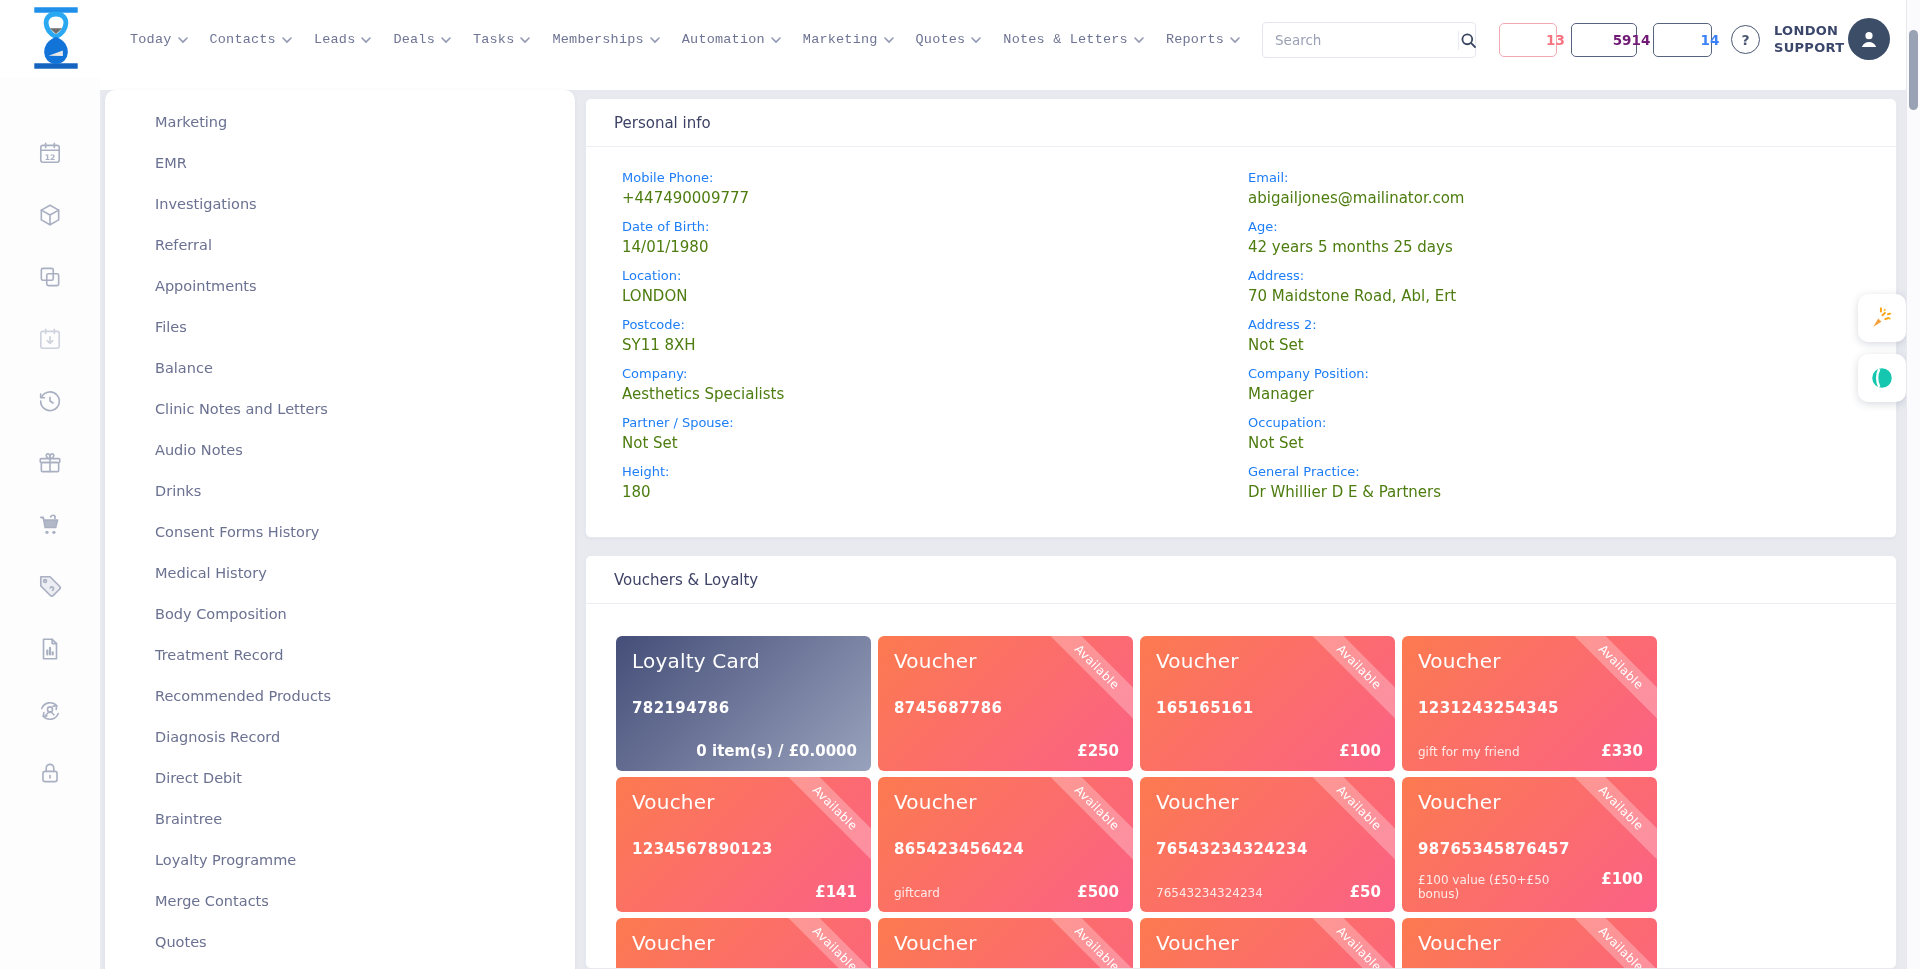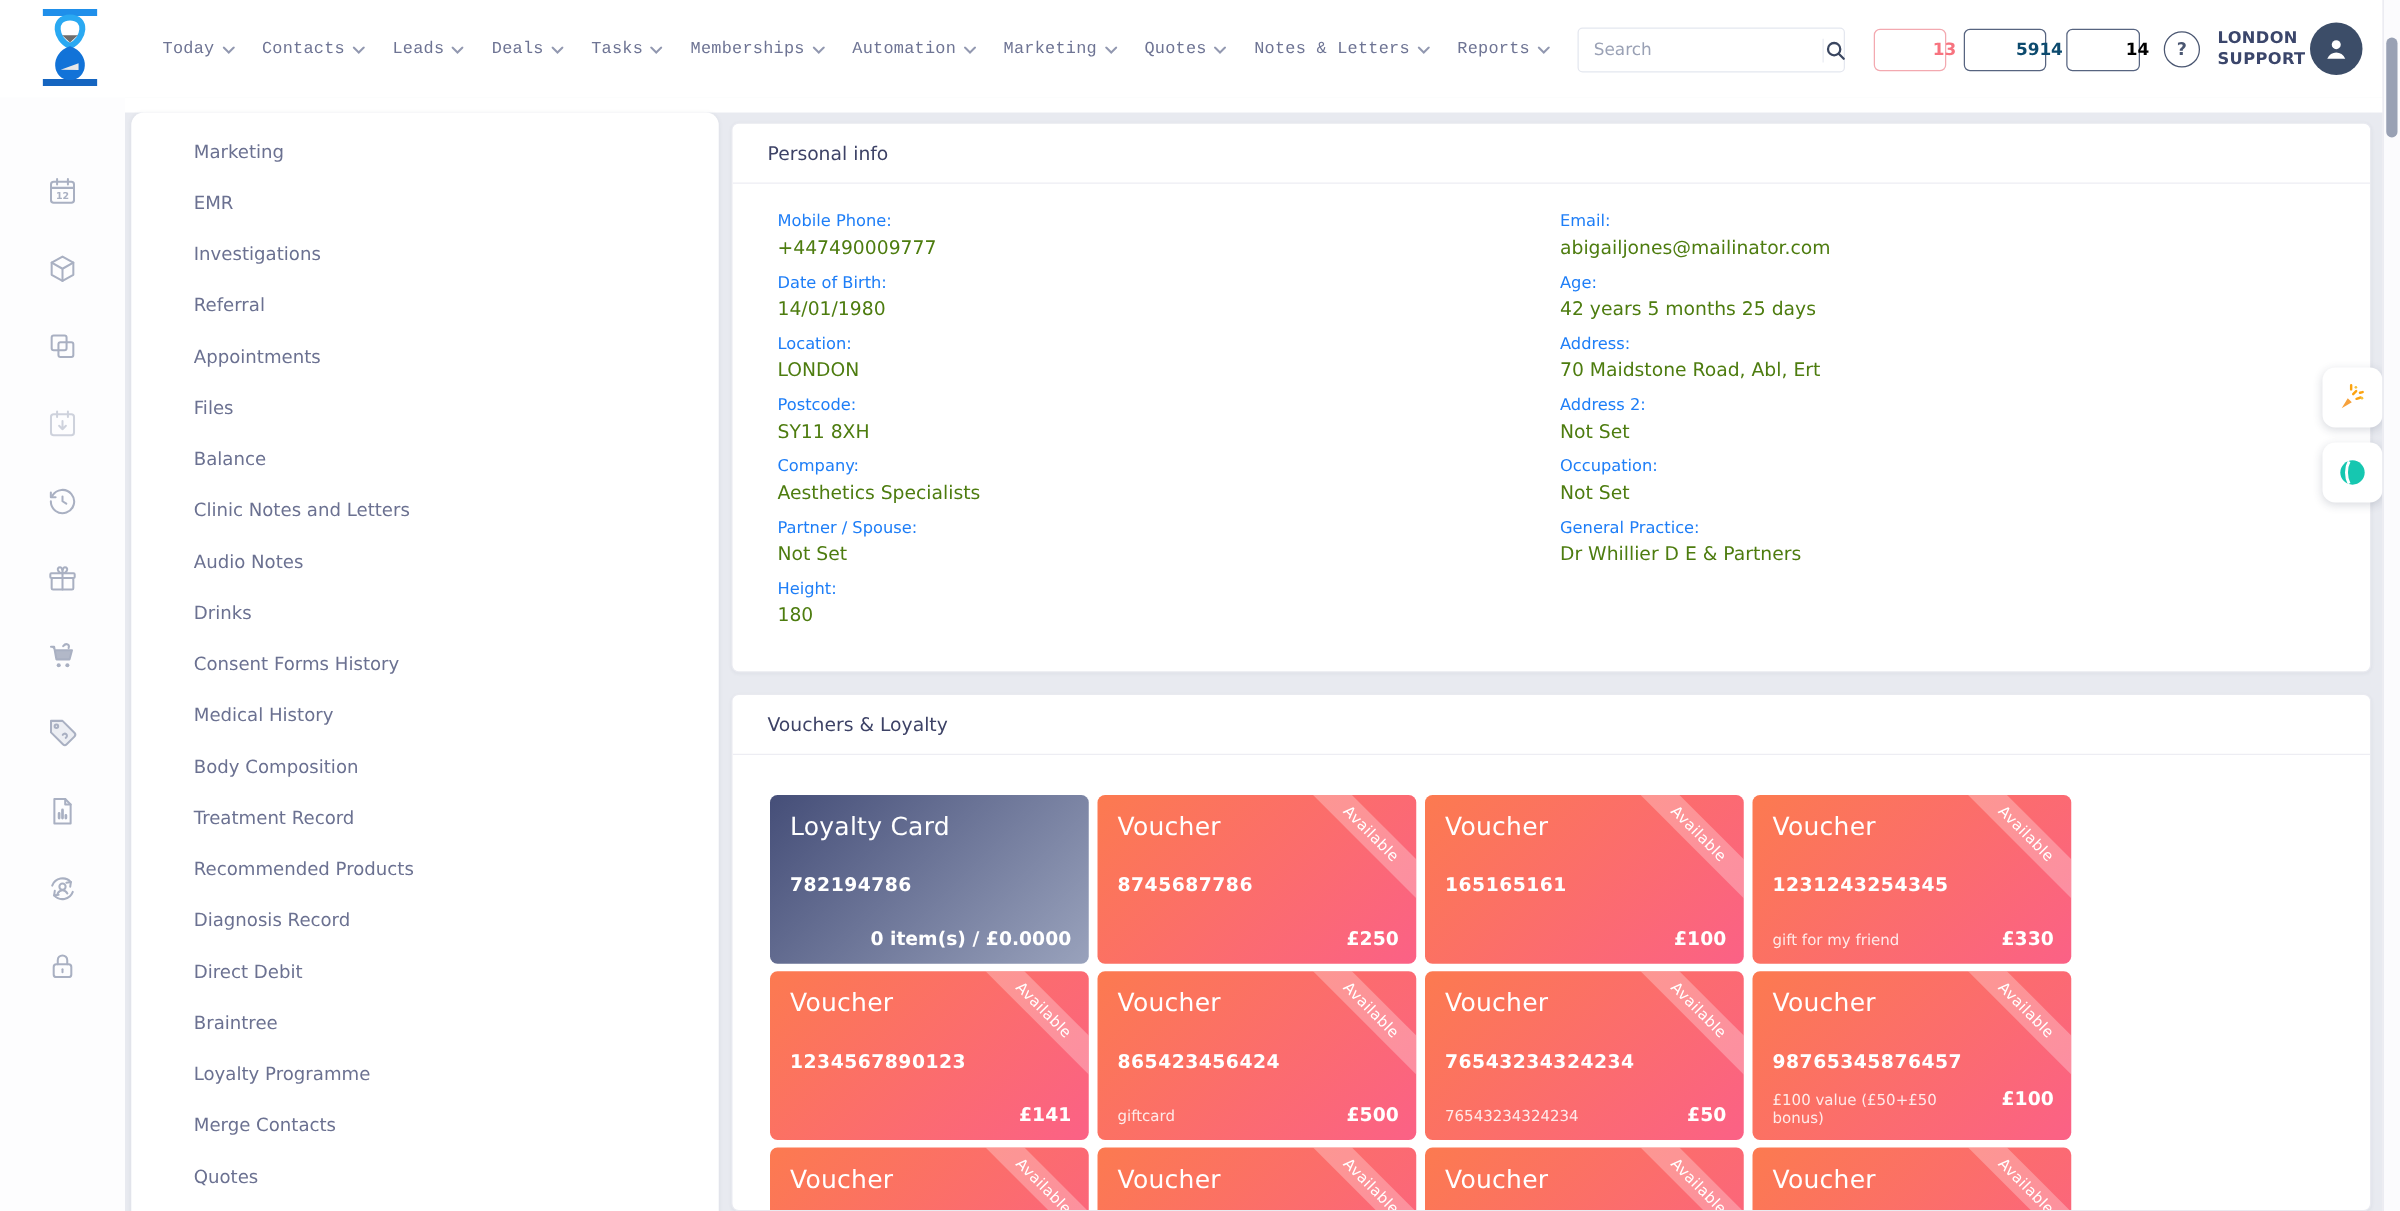--- a/index.html
+++ b/index.html
@@ -21,22 +21,22 @@
   .search-box input { flex:1; border:none; outline:none; padding:0 12px; font-size:13.5px;
     color:#414865; font-family:inherit; background:transparent; }
   .search-box input::placeholder { color:#9aa1b5; }
   .search-btn { width:44px; display:flex; align-items:center; justify-content:center;
     border-left:1px solid #e9ebf2; cursor:pointer; }
 
   .badge { position:absolute; top:23px; height:34px; border-radius:5px; background:#fff;
     display:flex; align-items:center; justify-content:center; gap:7px; cursor:pointer;
     font-size:13.5px; font-weight:700;padding-left:48px; }
   .badge-mail  { left:1499px; width:58px; border:1px solid #f3a9b0; color:#f7737f; }
-  .badge-phone { left:1571px; width:66px; border:1px solid #576480; color:#0c4a6e; }
-  .badge-check { left:1653px; width:59px; border:1px solid #576480; color:#000000; }
+  .badge-phone { left:1571px; width:66px; border:1px solid #576480; color:#701a75; }
+  .badge-check { left:1653px; width:59px; border:1px solid #576480; color:#3b82f6; }
 
   .help-btn { position:absolute; left:1731px; top:25px; width:29px; height:29px; border-radius:50%;
     border:1.6px solid #4a5671; color:#4a5671; display:flex; align-items:center; justify-content:center;
     font-size:14px; font-weight:600; cursor:pointer; }
   .user-label { position:absolute; left:1774px; top:23px; color:#3b466b; font-size:13px;
     font-weight:700; line-height:16.5px; letter-spacing:.3px; }
   .avatar { position:absolute; left:1848px; top:18px; width:42px; height:42px; border-radius:50%;
     background:#3c4d68; display:flex; align-items:center; justify-content:center; cursor:pointer; }
 
   
@@ -383,20 +383,24 @@
   <div class="f-group">
     <div class="f-label">Address:</div>
     <div class="f-value">70 Maidstone Road, Abl, Ert</div>
   </div>
 
   <div class="f-group">
     <div class="f-label">Address 2:</div>
     <div class="f-value">Not Set</div>
   </div>
 
+  <div class="f-group">
+    <div class="f-label">Company Position:</div>
+    <div class="f-value">Manager</div>
+  </div>
 
   <div class="f-group">
     <div class="f-label">Occupation:</div>
     <div class="f-value">Not Set</div>
   </div>
 
   <div class="f-group">
     <div class="f-label">General Practice:</div>
     <div class="f-value">Dr Whillier D E &amp; Partners</div>
   </div>

